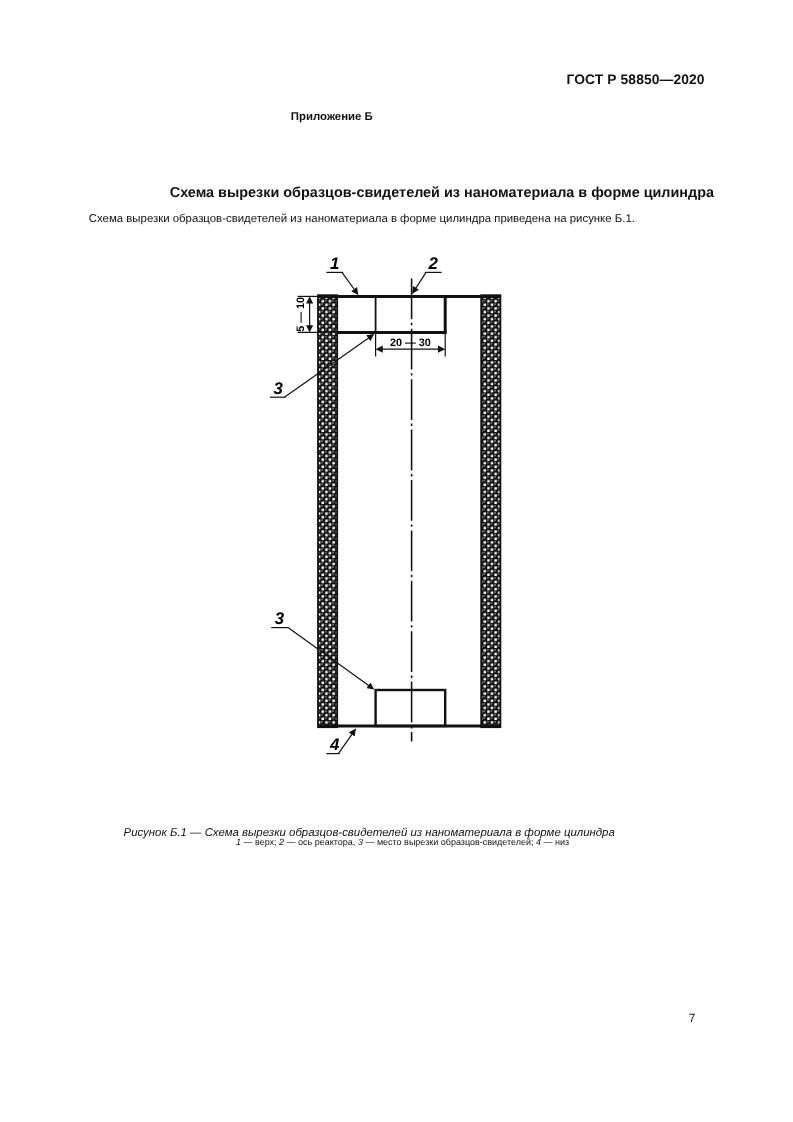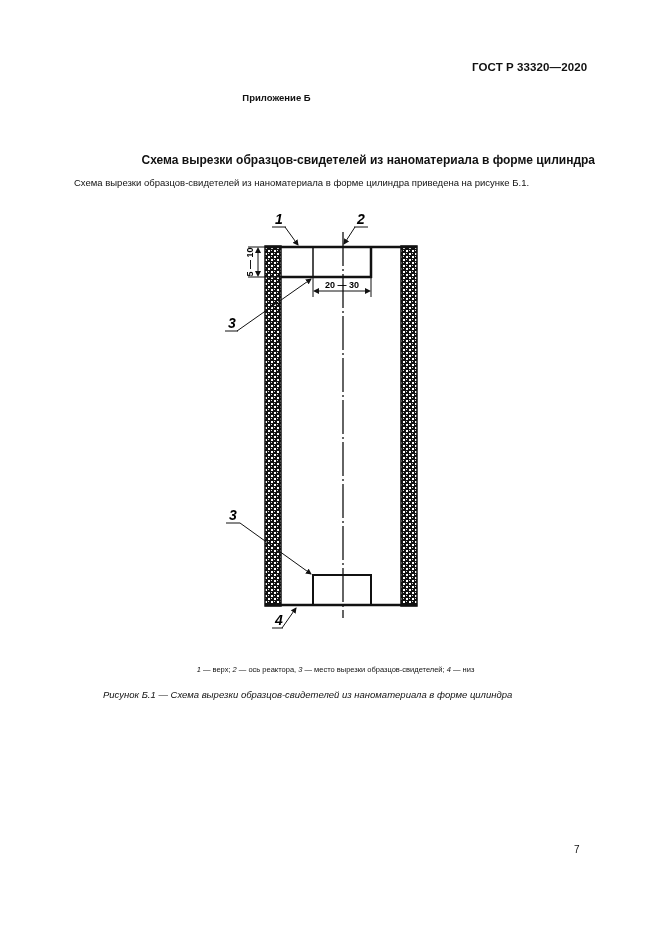--- a/index.html
+++ b/index.html
@@ -5,32 +5,32 @@
     html, body { margin: 0; padding: 0; background: #ffffff; }
     body {
       width: 661px; height: 935px; position: relative; overflow: hidden;
       font-family: "Liberation Sans", sans-serif; color: #111;
     }
     .abs { position: absolute; }
     .gost { left: 472px; top: 61px; font-size: 11.5px; font-weight: bold; letter-spacing: 0.1px; }
     .appendix { left: 0; width: 553px; top: 91px; text-align: center; font-size: 9.5px; font-weight: bold; line-height: 13px; }
     .section-title { left: 0; width: 595px; top: 153px; text-align: right; font-size: 12px; font-weight: bold; padding-left: 20px; box-sizing: border-box; }
     .intro { left: 74px; top: 177px; font-size: 9.5px; }
-    .legend { left: 0; width: 661px; top: 665px; text-align: center; font-size: 7.5px; padding-left: 10px; box-sizing: border-box; }
+    .legend { left: 0; width: 661px; top: 697px; text-align: center; font-size: 7.5px; padding-left: 10px; box-sizing: border-box; }
     .legend i { font-style: italic; }
     .caption { left: 103px; top: 689px; font-size: 9.5px; font-style: italic; }
     .page-num { left: 574px; top: 844px; font-size: 10px; }
     svg.diagram { position: absolute; left: 0; top: 0; }
     .dlabel { font-family: "Liberation Sans", sans-serif; font-weight: bold; font-style: italic; font-size: 14px; }
     .dim { font-family: "Liberation Sans", sans-serif; font-weight: bold; font-size: 9px; }
   </style>
 </head>
 <body>
 
-<div class="abs gost">ГОСТ Р 33320—2020</div>
+<div class="abs gost">ГОСТ Р 58850—2020</div>
 
 <div class="abs appendix">
   <div>Приложение Б</div>
 </div>
 
 <div class="abs section-title">Схема вырезки образцов-свидетелей из наноматериала в форме цилиндра</div>
 <div class="abs intro">Схема вырезки образцов-свидетелей из наноматериала в форме цилиндра приведена на рисунке Б.1.</div>
 
 <svg class="diagram" width="661" height="935" viewBox="0 0 661 935">
   <defs>

